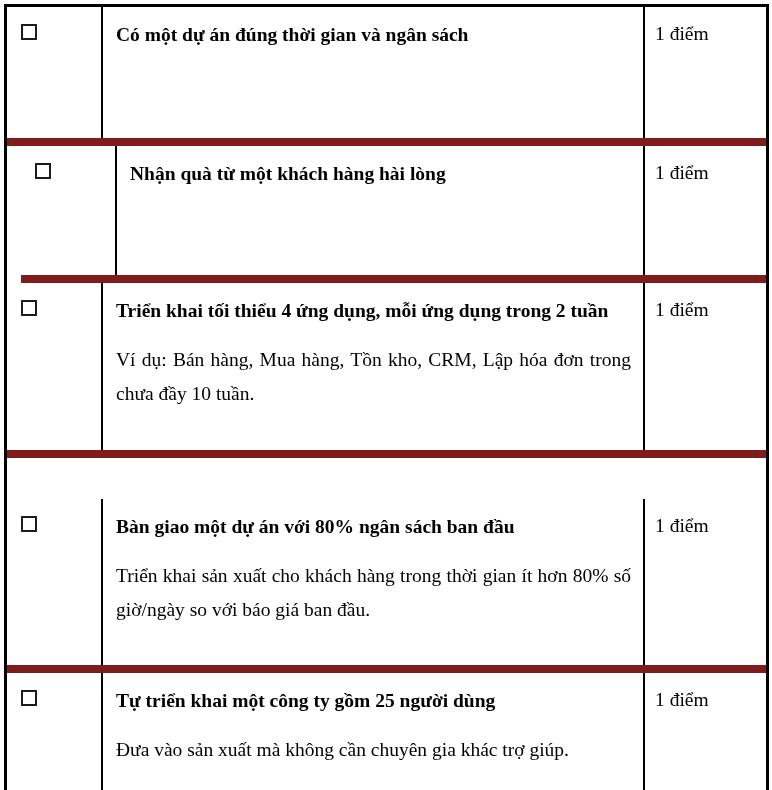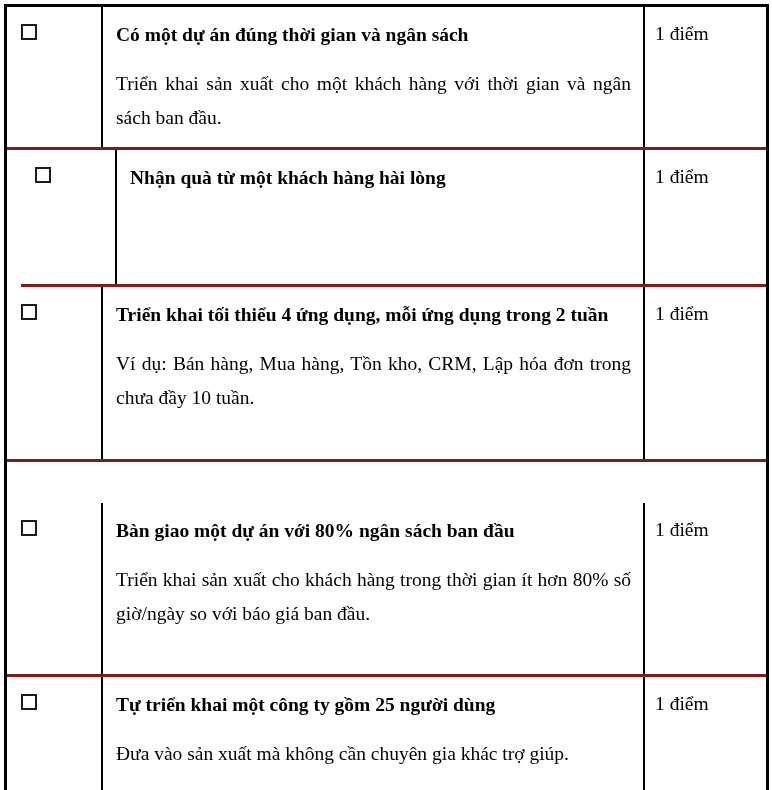--- a/index.html
+++ b/index.html
@@ -16,21 +16,21 @@
     left: 4px;
     top: 4px;
     width: 765px;
     border: 3px solid #000000;
     background: #ffffff;
     font-family: "Liberation Serif", "DejaVu Serif", serif;
     color: #000000;
   }
   .row {
     display: flex;
-    border-bottom: 3px solid #7f1d1d;
+    border-bottom: 8px solid #7f1d1d;
   }
   .row:last-child { border-bottom: none; }
   .cell { padding: 0; }
   .checkbox-cell {
     width: 96px;
     flex: 0 0 96px;
     border-right: 2px solid #000000;
   }
   .checkbox {
     display: block;
@@ -75,21 +75,20 @@
 <body>
 
 <div class="doc-table">
 
   <div class="row">
     <div class="cell checkbox-cell">
       <span class="checkbox"></span>
     </div>
     <div class="cell content-cell">
       <p class="title">Có một dự án đúng thời gian và ngân sách</p>
-      <p class="desc">Triển khai sản xuất cho một khách hàng với thời gian và ngân sách ban đầu.</p>
     </div>
     <div class="cell points-cell">
       <span>1 điểm</span>
     </div>
   </div>
 
   <div class="row">
     <div class="cell checkbox-cell">
       <span class="checkbox"></span>
     </div>

